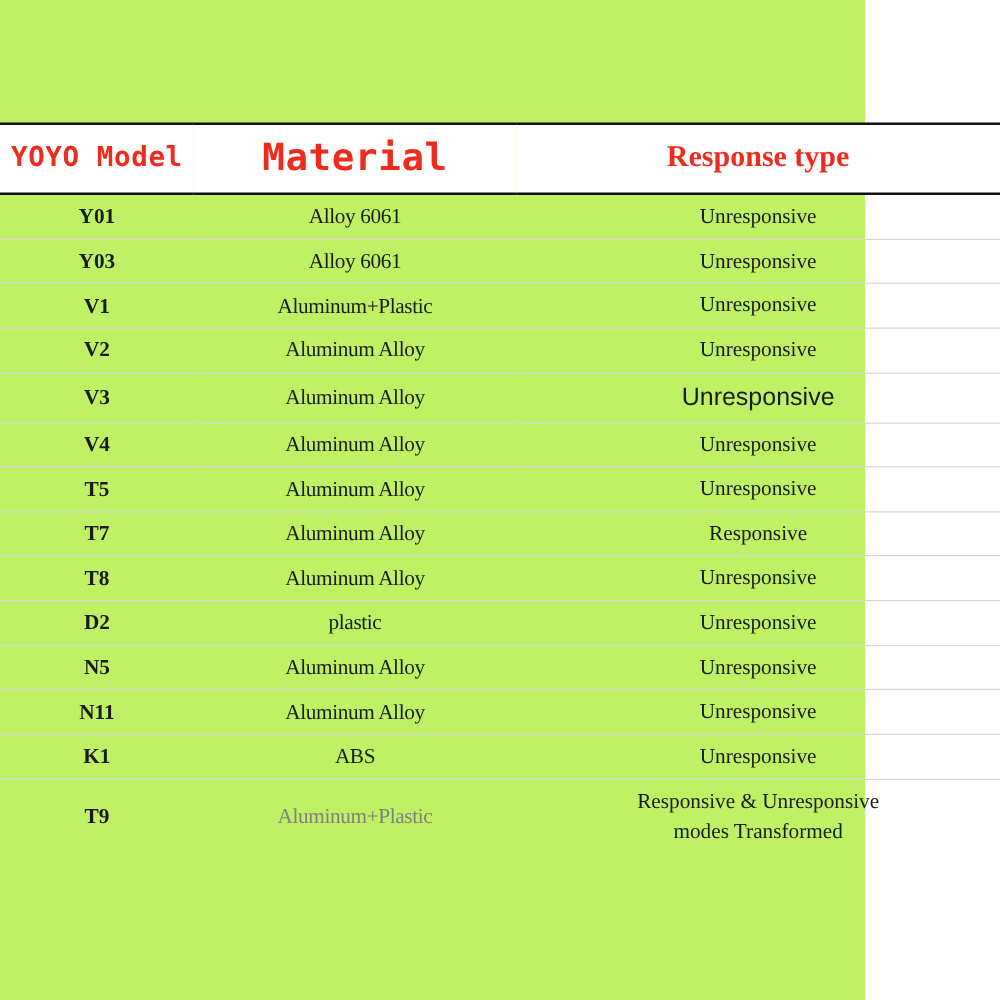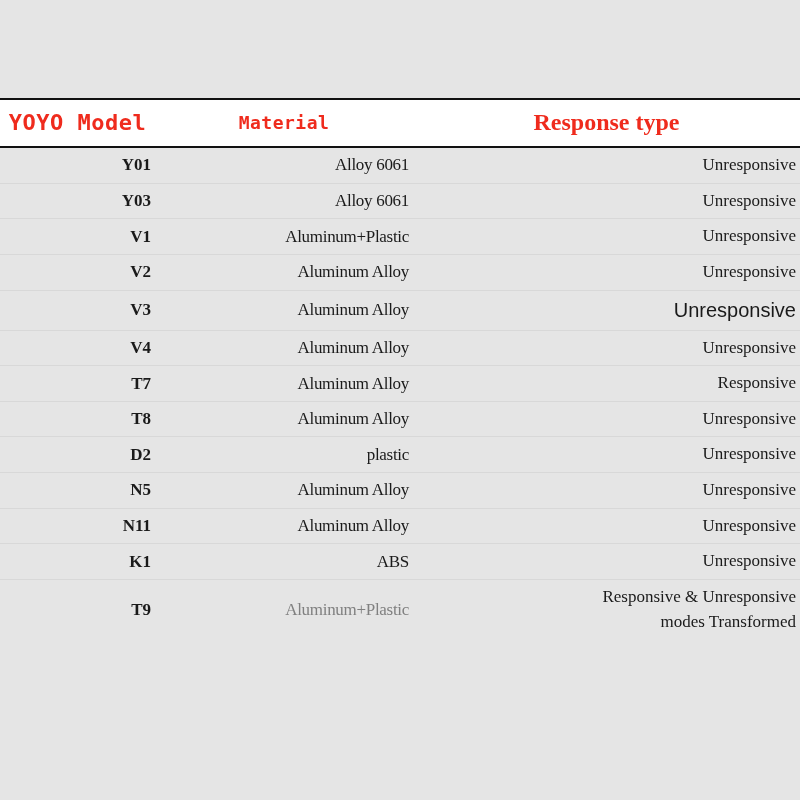--- a/index.html
+++ b/index.html
@@ -8,23 +8,23 @@
     background: #ffffff;
   }
   body {
     width: 800px;
     height: 800px;
     font-family: "Liberation Serif", serif;
     overflow: hidden;
   }
   .page {
     position: relative;
-    width: 800px;
+    width: 692px;
     height: 800px;
-    background: #e5e5e5;
+    background: #bef264;
   }
   .table-wrap {
     position: absolute;
     left: 0;
     top: 98px;
     width: 800px;
   }
   table.spec {
     border-collapse: collapse;
     width: 800px;
@@ -33,40 +33,40 @@
   table.spec col.c1 { width: 155px; }
   table.spec col.c2 { width: 258px; }
   table.spec col.c3 { width: 387px; }
 
   table.spec thead th {
     border-top: 2px solid #111111;
     border-bottom: 2px solid #111111;
     padding: 9px 2px 10px 2px;
     font-family: "DejaVu Sans Mono", monospace;
     font-weight: bold;
-    font-size: 18px;
+    font-size: 30px;
     color: #ef2b1d;
     text-align: center;
     letter-spacing: 0.5px;
     background: #ffffff;
   }
   table.spec thead th.col-model {
     font-size: 22px;
   }
   table.spec thead th.col-resp {
     font-family: "Liberation Serif", serif;
     font-weight: bold;
     font-size: 24px;
     letter-spacing: 0px;
   }
 
   table.spec tbody td {
     border-bottom: 1px solid #d8d8d8;
     padding: 5px 4px 5px 4px;
-    text-align: right;
+    text-align: center;
     vertical-align: middle;
     font-size: 17px;
     color: #1a1a1a;
     font-family: "Liberation Serif", serif;
   }
   table.spec tbody tr:last-child td {
     border-bottom: none;
   }
   td.model {
     font-family: "DejaVu Sans Mono", monospace;
@@ -145,20 +145,25 @@
           <td class="model">V3</td>
           <td class="material">Aluminum Alloy</td>
           <td class="response big">Unresponsive</td>
         </tr>
         <tr>
           <td class="model">V4</td>
           <td class="material">Aluminum Alloy</td>
           <td class="response">Unresponsive</td>
         </tr>
         <tr>
+          <td class="model">T5</td>
+          <td class="material">Aluminum Alloy</td>
+          <td class="response">Unresponsive</td>
+        </tr>
+        <tr>
           <td class="model">T7</td>
           <td class="material">Aluminum Alloy</td>
           <td class="response">Responsive</td>
         </tr>
         <tr>
           <td class="model">T8</td>
           <td class="material">Aluminum Alloy</td>
           <td class="response">Unresponsive</td>
         </tr>
         <tr>

